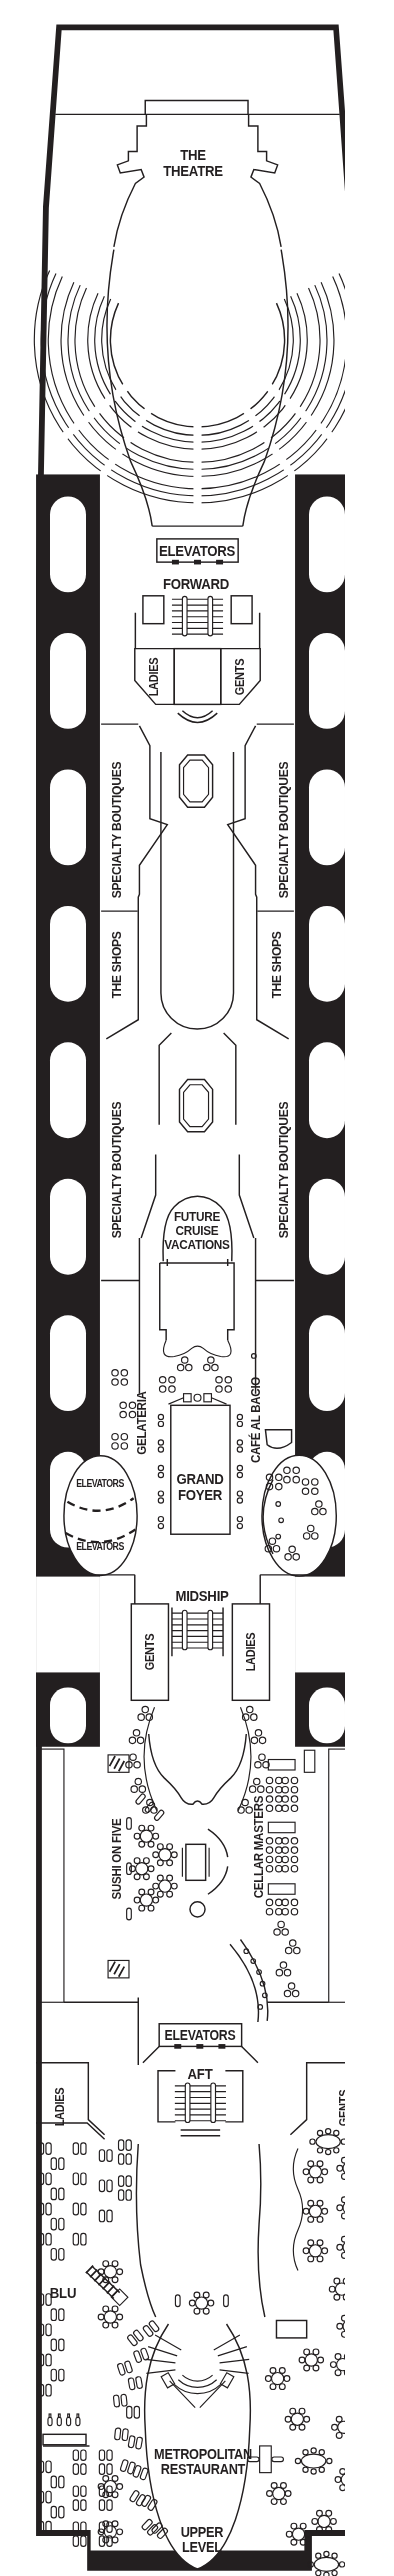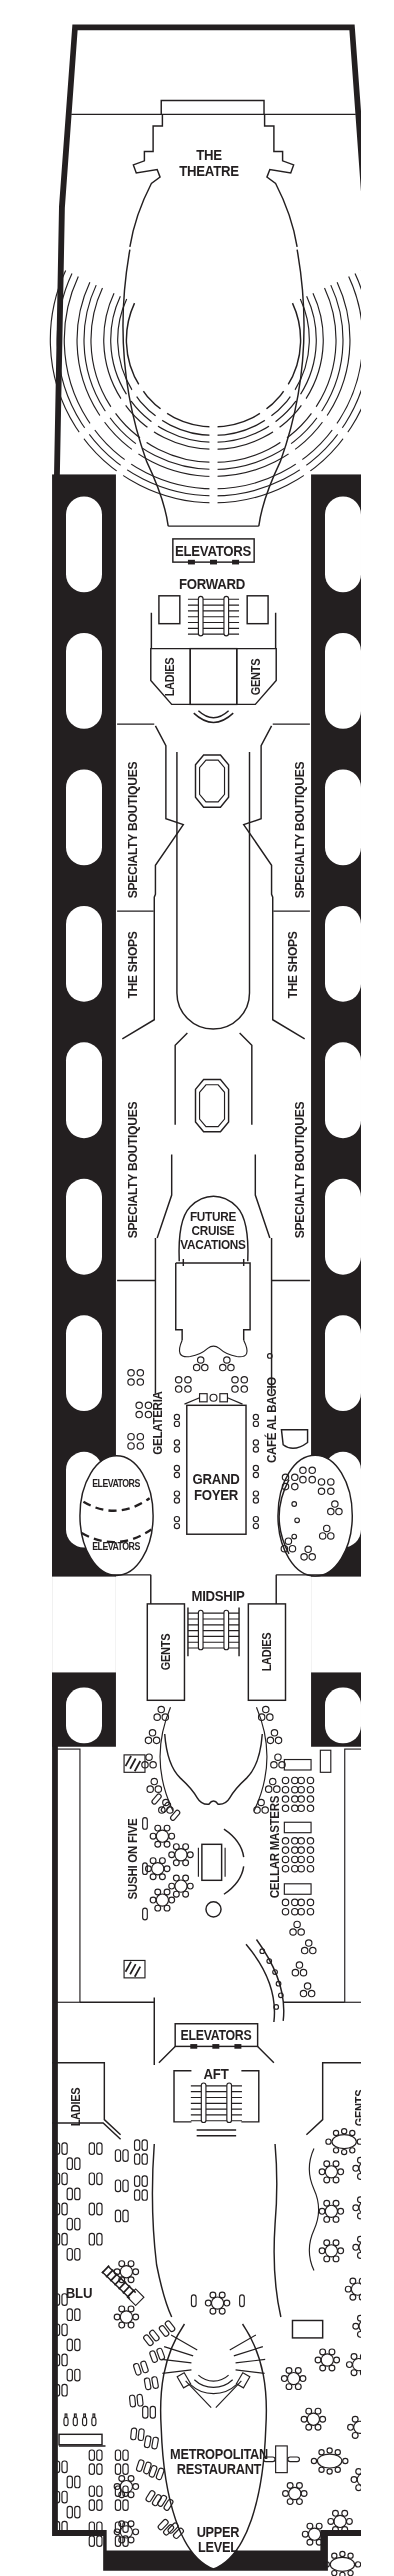--- a/index.html
+++ b/index.html
@@ -1,17 +1,17 @@
 <!DOCTYPE html>
 <html style="font-size:9.3px"><head>
 <meta charset="utf-8">
 <style>
   html,body{margin:0;padding:0;background:#fff;}
   .plan{position:relative;width:345px;height:2576px;background:#fff;
-        font-family:"Liberation Sans",sans-serif;overflow:hidden;margin-left:16px;}
+        font-family:"Liberation Sans",sans-serif;overflow:hidden;}
   .plan svg{position:absolute;left:0;top:0;}
   .lbl{position:absolute;color:#231f20;font-weight:bold;text-align:center;
        white-space:pre-line;line-height:1.06;letter-spacing:-0.3px;
        transform:translate(-50%,-50%) scaleX(.88);transform-origin:center;}
   .rot{transform:translate(-50%,-50%) rotate(-90deg) scaleX(.9);white-space:nowrap;}
   .f17{font-size:10px;letter-spacing:-0.6px;}
   .f21{font-size:12.2px;}
   .f22{font-size:12.8px;}
   .f23{font-size:13.4px;}
   .f24{font-size:14px;}

